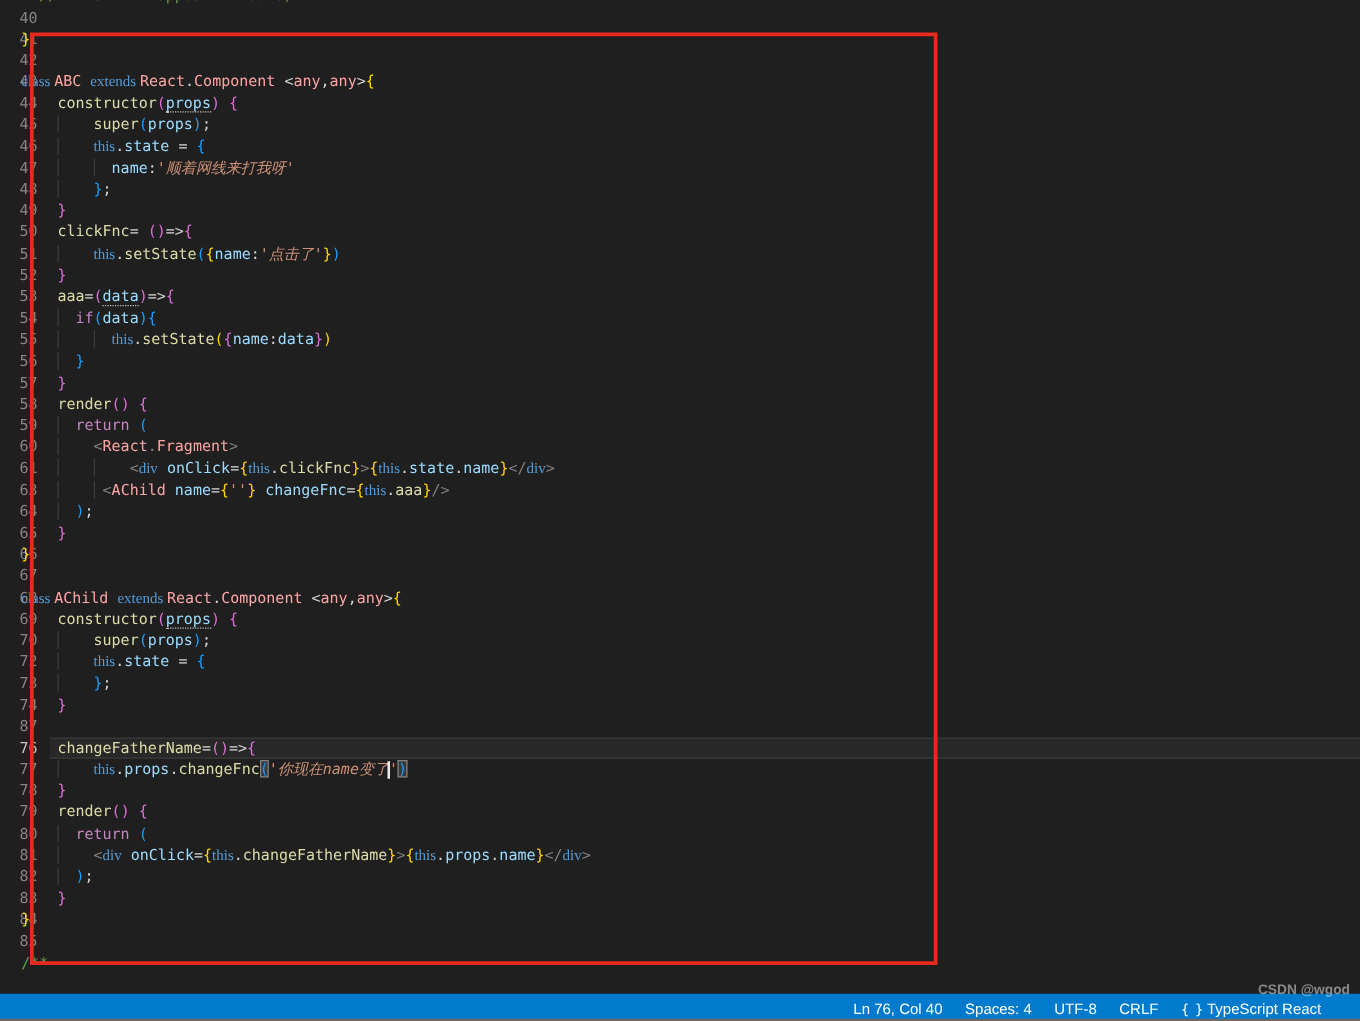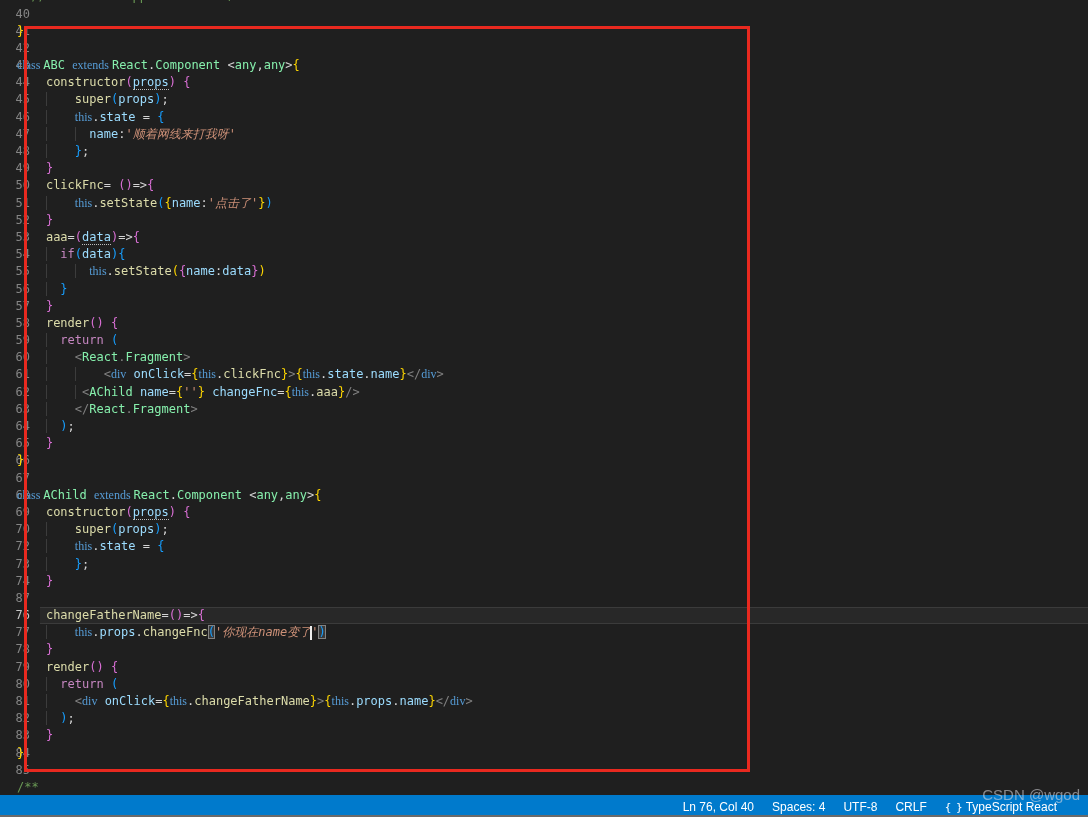--- a/index.html
+++ b/index.html
@@ -18,21 +18,21 @@
   .line.current::before {
     content:''; position:absolute; left:40px; right:0; top:0; bottom:0; z-index:0;
     background:rgba(255,255,255,0.045);
     border-top:1px solid rgba(255,255,255,0.09);
     border-bottom:1px solid rgba(255,255,255,0.09);
   }
   .line.current .ln { color:#c6c6c6; }
   
   .t-kw   { color:#569cd6;font-family:Liberation Serif, serif; }
   .t-ctrl { color:#c586c0; }
-  .t-cls  { color:#86efac; }
+  .t-cls  { color:#fca5a5; }
   .t-fn   { color:#dcdcaa; }
   .t-var  { color:#9cdcfe; }
   .t-str  { color:#ce9178;font-style:italic; }
   .t-pun  { color:#d4d4d4; }
   .t-tagp { color:#808080; }
   .t-cmt  { color:#6a9955; }
   .t-b1   { color:#ffd700; }
   .t-b2   { color:#da70d6; }
   .t-b3   { color:#179fff; }
   .t-hint { color:#9cdcfe; border-bottom:1px dotted #bdbdbd; }
@@ -49,21 +49,21 @@
     position:absolute; left:0; right:0; top:795px; height:24px; background:#007acc;
     display:flex; align-items:center; justify-content:flex-end; padding-right:22px;
     font-family:"Liberation Sans", sans-serif; font-size:12px; color:#ffffff; z-index:6;
   }
   .sb-item { padding:0 9px; white-space:nowrap; display:flex; align-items:center; gap:4px; cursor:default; }
   .sb-icon { font-family:"DejaVu Sans Mono", monospace; font-size:11px; letter-spacing:-1px; }
   .window-edge { position:absolute; left:0; right:0; top:815px; height:2px; background:#6a6a6a; z-index:7; }
   
   .watermark {
     position:absolute; right:8px; top:786px; z-index:10; pointer-events:none;
-    font-family:"Liberation Sans", sans-serif; font-size:15px; color:rgba(222,222,228,0.55);
+    font-family:"Liberation Sans", sans-serif; font-size:11px; color:rgba(222,222,228,0.55);font-weight:bold;
   }
 </style>
 </head>
 <body>
 
 <div class="screen">
 
   <div class="code-lines" id="code-lines">
       <div class="line">
         <span class="ln"></span>
@@ -172,25 +172,20 @@
       </div>
       <div class="line">
         <span class="ln">60</span>
         <span class="gitbar added"></span>
         <span class="code"><span class="t-ws">    </span><span class="t-ig">    </span><span class="t-ig">    </span><span class="t-tagp">&lt;</span><span class="t-kw">div</span><span class="t-pun"> </span><span class="t-var">onClick</span><span class="t-pun">=</span><span class="t-b1">{</span><span class="t-kw">this</span><span class="t-pun">.</span><span class="t-fn">clickFnc</span><span class="t-b1">}</span><span class="t-tagp">&gt;</span><span class="t-b1">{</span><span class="t-kw">this</span><span class="t-pun">.</span><span class="t-var">state</span><span class="t-pun">.</span><span class="t-var">name</span><span class="t-b1">}</span><span class="t-tagp">&lt;/</span><span class="t-kw">div</span><span class="t-tagp">&gt;</span></span>
       </div>
       <div class="line">
         <span class="ln">61</span>
         <span class="gitbar added"></span>
         <span class="code"><span class="t-ws">    </span><span class="t-ig">    </span><span class="t-ig"> </span><span class="t-tagp">&lt;</span><span class="t-cls">AChild</span><span class="t-pun"> </span><span class="t-var">name</span><span class="t-pun">=</span><span class="t-b1">{</span><span class="t-str">''</span><span class="t-b1">}</span><span class="t-pun"> </span><span class="t-var">changeFnc</span><span class="t-pun">=</span><span class="t-b1">{</span><span class="t-kw">this</span><span class="t-pun">.</span><span class="t-fn">aaa</span><span class="t-b1">}</span><span class="t-tagp">/&gt;</span></span>
-      </div>
-      <div class="line">
-        <span class="ln">62</span>
-        <span class="gitbar added"></span>
-        <span class="code"><span class="t-ws">    </span><span class="t-ig">    </span><span class="t-tagp">&lt;/</span><span class="t-cls">React</span><span class="t-tagp">.</span><span class="t-cls">Fragment</span><span class="t-tagp">&gt;</span></span>
       </div>
       <div class="line">
         <span class="ln">63</span>
         <span class="gitbar added"></span>
         <span class="code"><span class="t-ws">    </span><span class="t-ig">  </span><span class="t-b3">)</span><span class="t-pun">;</span></span>
       </div>
       <div class="line">
         <span class="ln">64</span>
         <span class="gitbar added"></span>
         <span class="code"><span class="t-ws">    </span><span class="t-b2">}</span></span>

